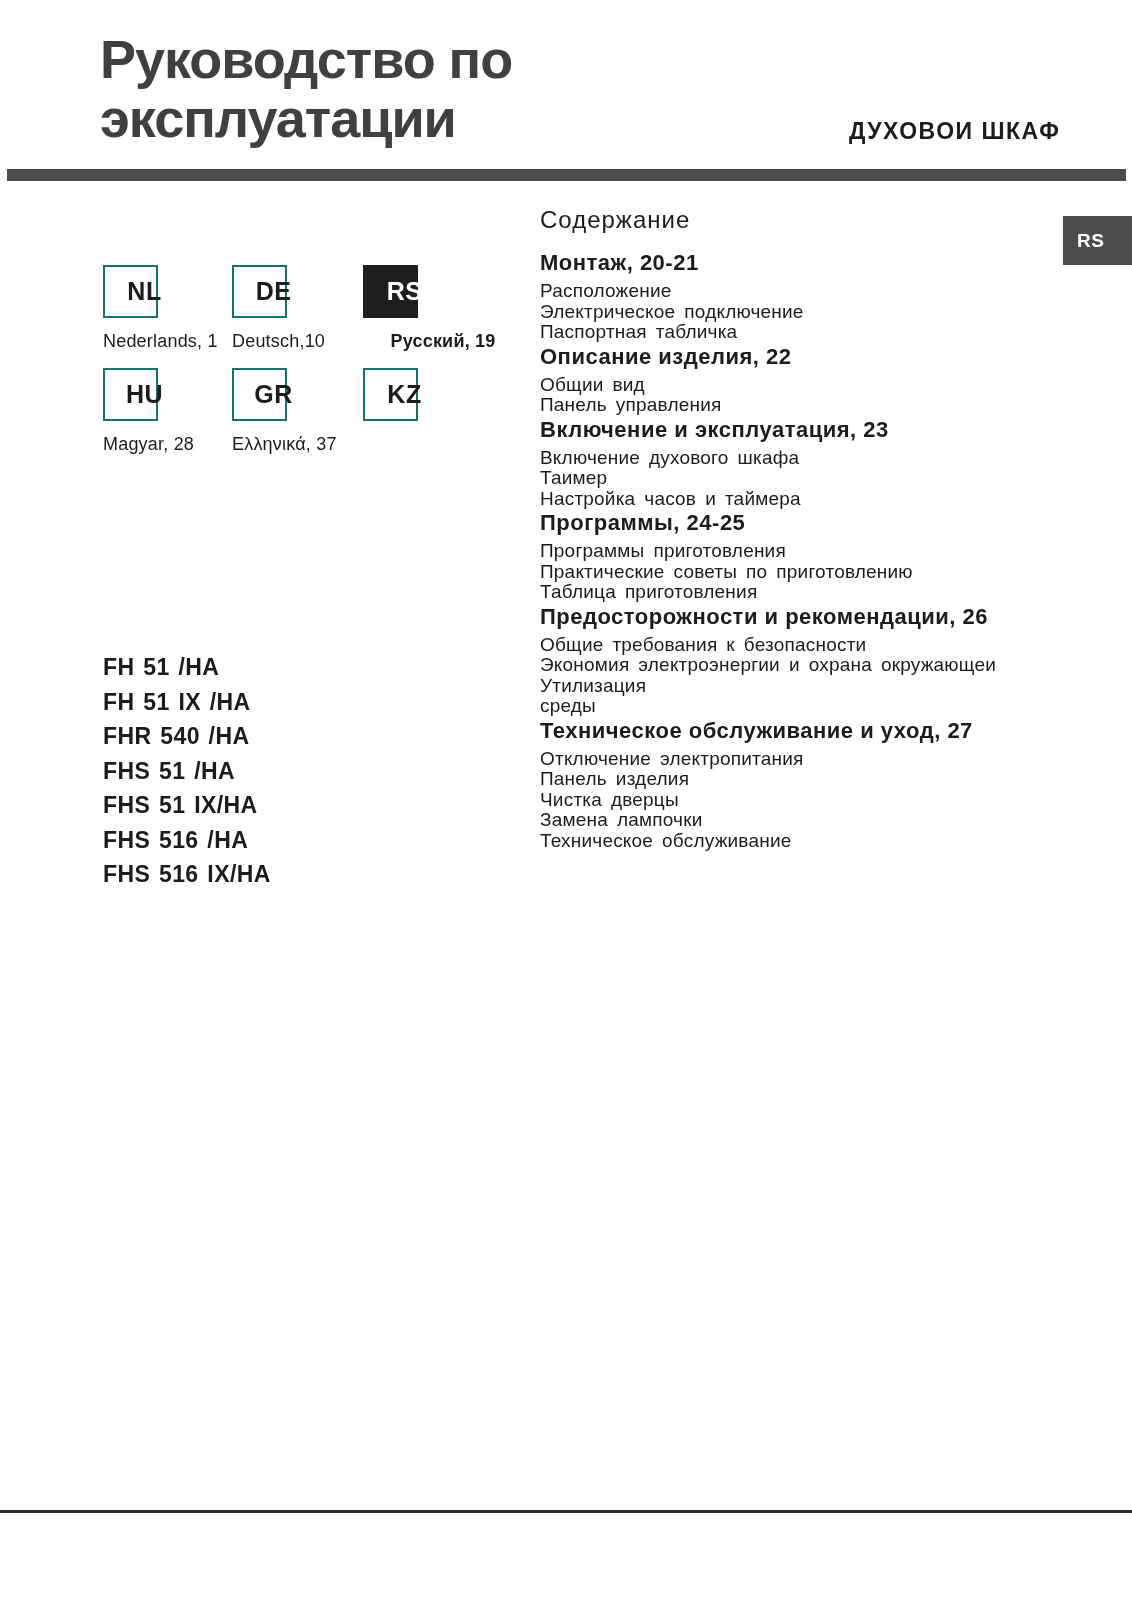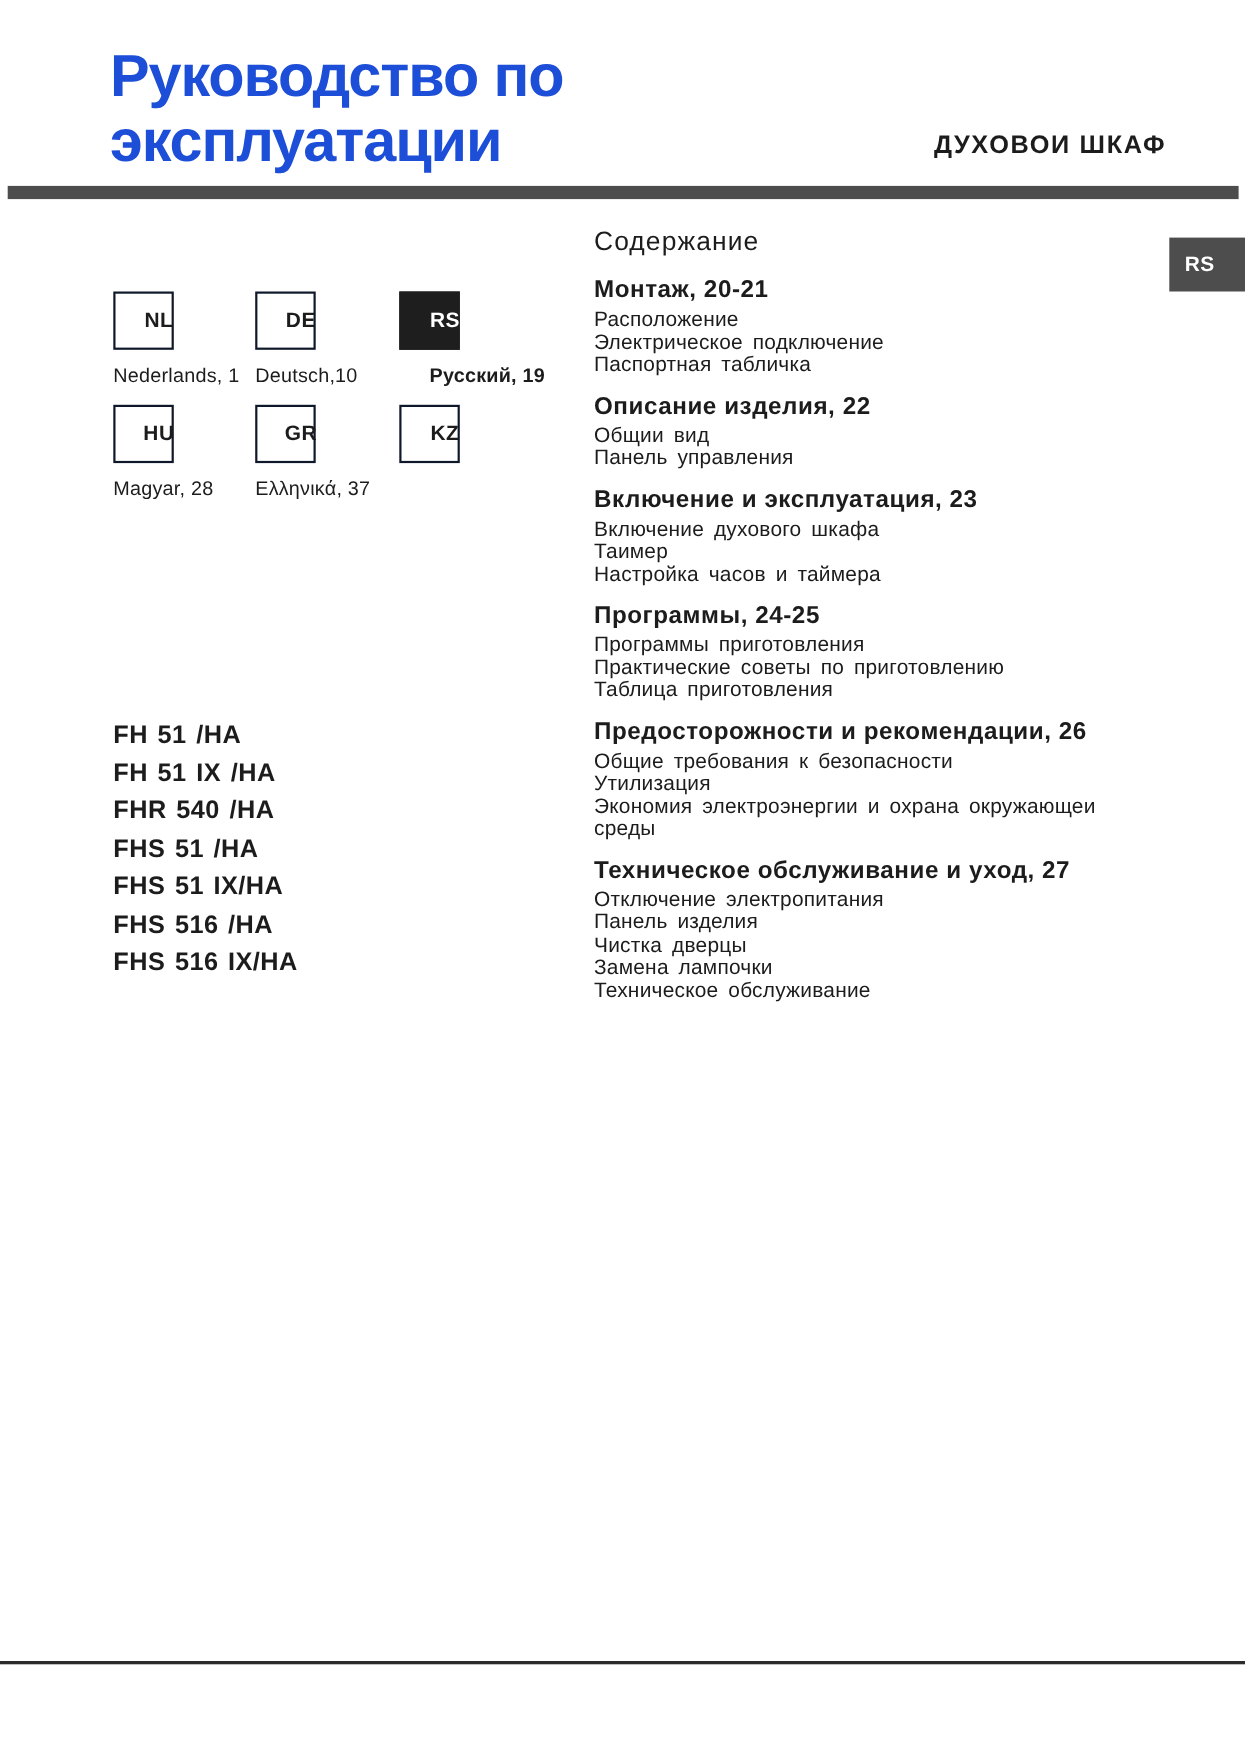--- a/index.html
+++ b/index.html
@@ -11,27 +11,27 @@
     background: #ffffff;
     font-family: "Liberation Sans", "DejaVu Sans", sans-serif;
     color: #1c1c1c;
     overflow: hidden;
   }
 
   
   .doc-title {
     position: absolute;
     left: 100px;
-    top: 40px;
+    top: 30px;
     margin: 0;
     font-size: 54px;
     line-height: 59px;
     font-weight: bold;
     letter-spacing: -1px;
-    color: #1d4ed8;
+    color: #404040;
   }
   .product-type {
     position: absolute;
     left: 849px;
     top: 118px;
     font-size: 23px;
     font-weight: bold;
     letter-spacing: 1.5px;
     white-space: nowrap;
   }
@@ -67,26 +67,26 @@
     position: absolute;
     left: 103px;
     top: 265px;
     display: grid;
     grid-template-columns: 129px 131px 160px;
     grid-auto-rows: 103px;
   }
   .lang-box {
     width: 55px;
     height: 53px;
-    border: 2px solid #0f172a;
+    border: 2px solid #0f766e;
     box-sizing: border-box;
     display: flex;
     align-items: center;
     justify-content: center;
-    font-size: 19px;
+    font-size: 25px;
     font-weight: bold;
     background: #ffffff;
     letter-spacing: 0.5px;
     padding-left: 28px;
   }
   .lang-box.selected {
     background: #1e1e1e;
     border-color: #1e1e1e;
     color: #ffffff;
   }
@@ -118,21 +118,21 @@
     top: 205px;
     width: 480px;
   }
   .toc-heading {
     margin: 0;
     font-size: 24px;
     line-height: 30px;
     font-weight: normal;
     letter-spacing: 1px;
   }
-  .toc-section { margin-top: 12px; }
+  .toc-section { }
   .toc-section:first-of-type { margin-top: 14px; }
   .toc-title {
     margin: 0 0 5px 0;
     font-size: 22px;
     line-height: 27px;
     font-weight: bold;
     letter-spacing: 0.5px;
     white-space: nowrap;
   }
   .toc-item {
@@ -228,22 +228,22 @@
     <div class="toc-section">
       <h3 class="toc-title">Программы, 24-25</h3>
       <div class="toc-item">Программы приготовления</div>
       <div class="toc-item">Практические советы по приготовлению</div>
       <div class="toc-item">Таблица приготовления</div>
     </div>
 
     <div class="toc-section">
       <h3 class="toc-title">Предосторожности и рекомендации, 26</h3>
       <div class="toc-item">Общие требования к безопасности</div>
+      <div class="toc-item">Экономия электроэнергии и охрана окружающеи</div>
       <div class="toc-item">Утилизация</div>
-      <div class="toc-item">Экономия электроэнергии и охрана окружающеи</div>
       <div class="toc-item">среды</div>
     </div>
 
     <div class="toc-section">
       <h3 class="toc-title">Техническое обслуживание и уход, 27</h3>
       <div class="toc-item">Отключение электропитания</div>
       <div class="toc-item">Панель изделия</div>
       <div class="toc-item">Чистка дверцы</div>
       <div class="toc-item">Замена лампочки</div>
       <div class="toc-item">Техническое обслуживание</div>

